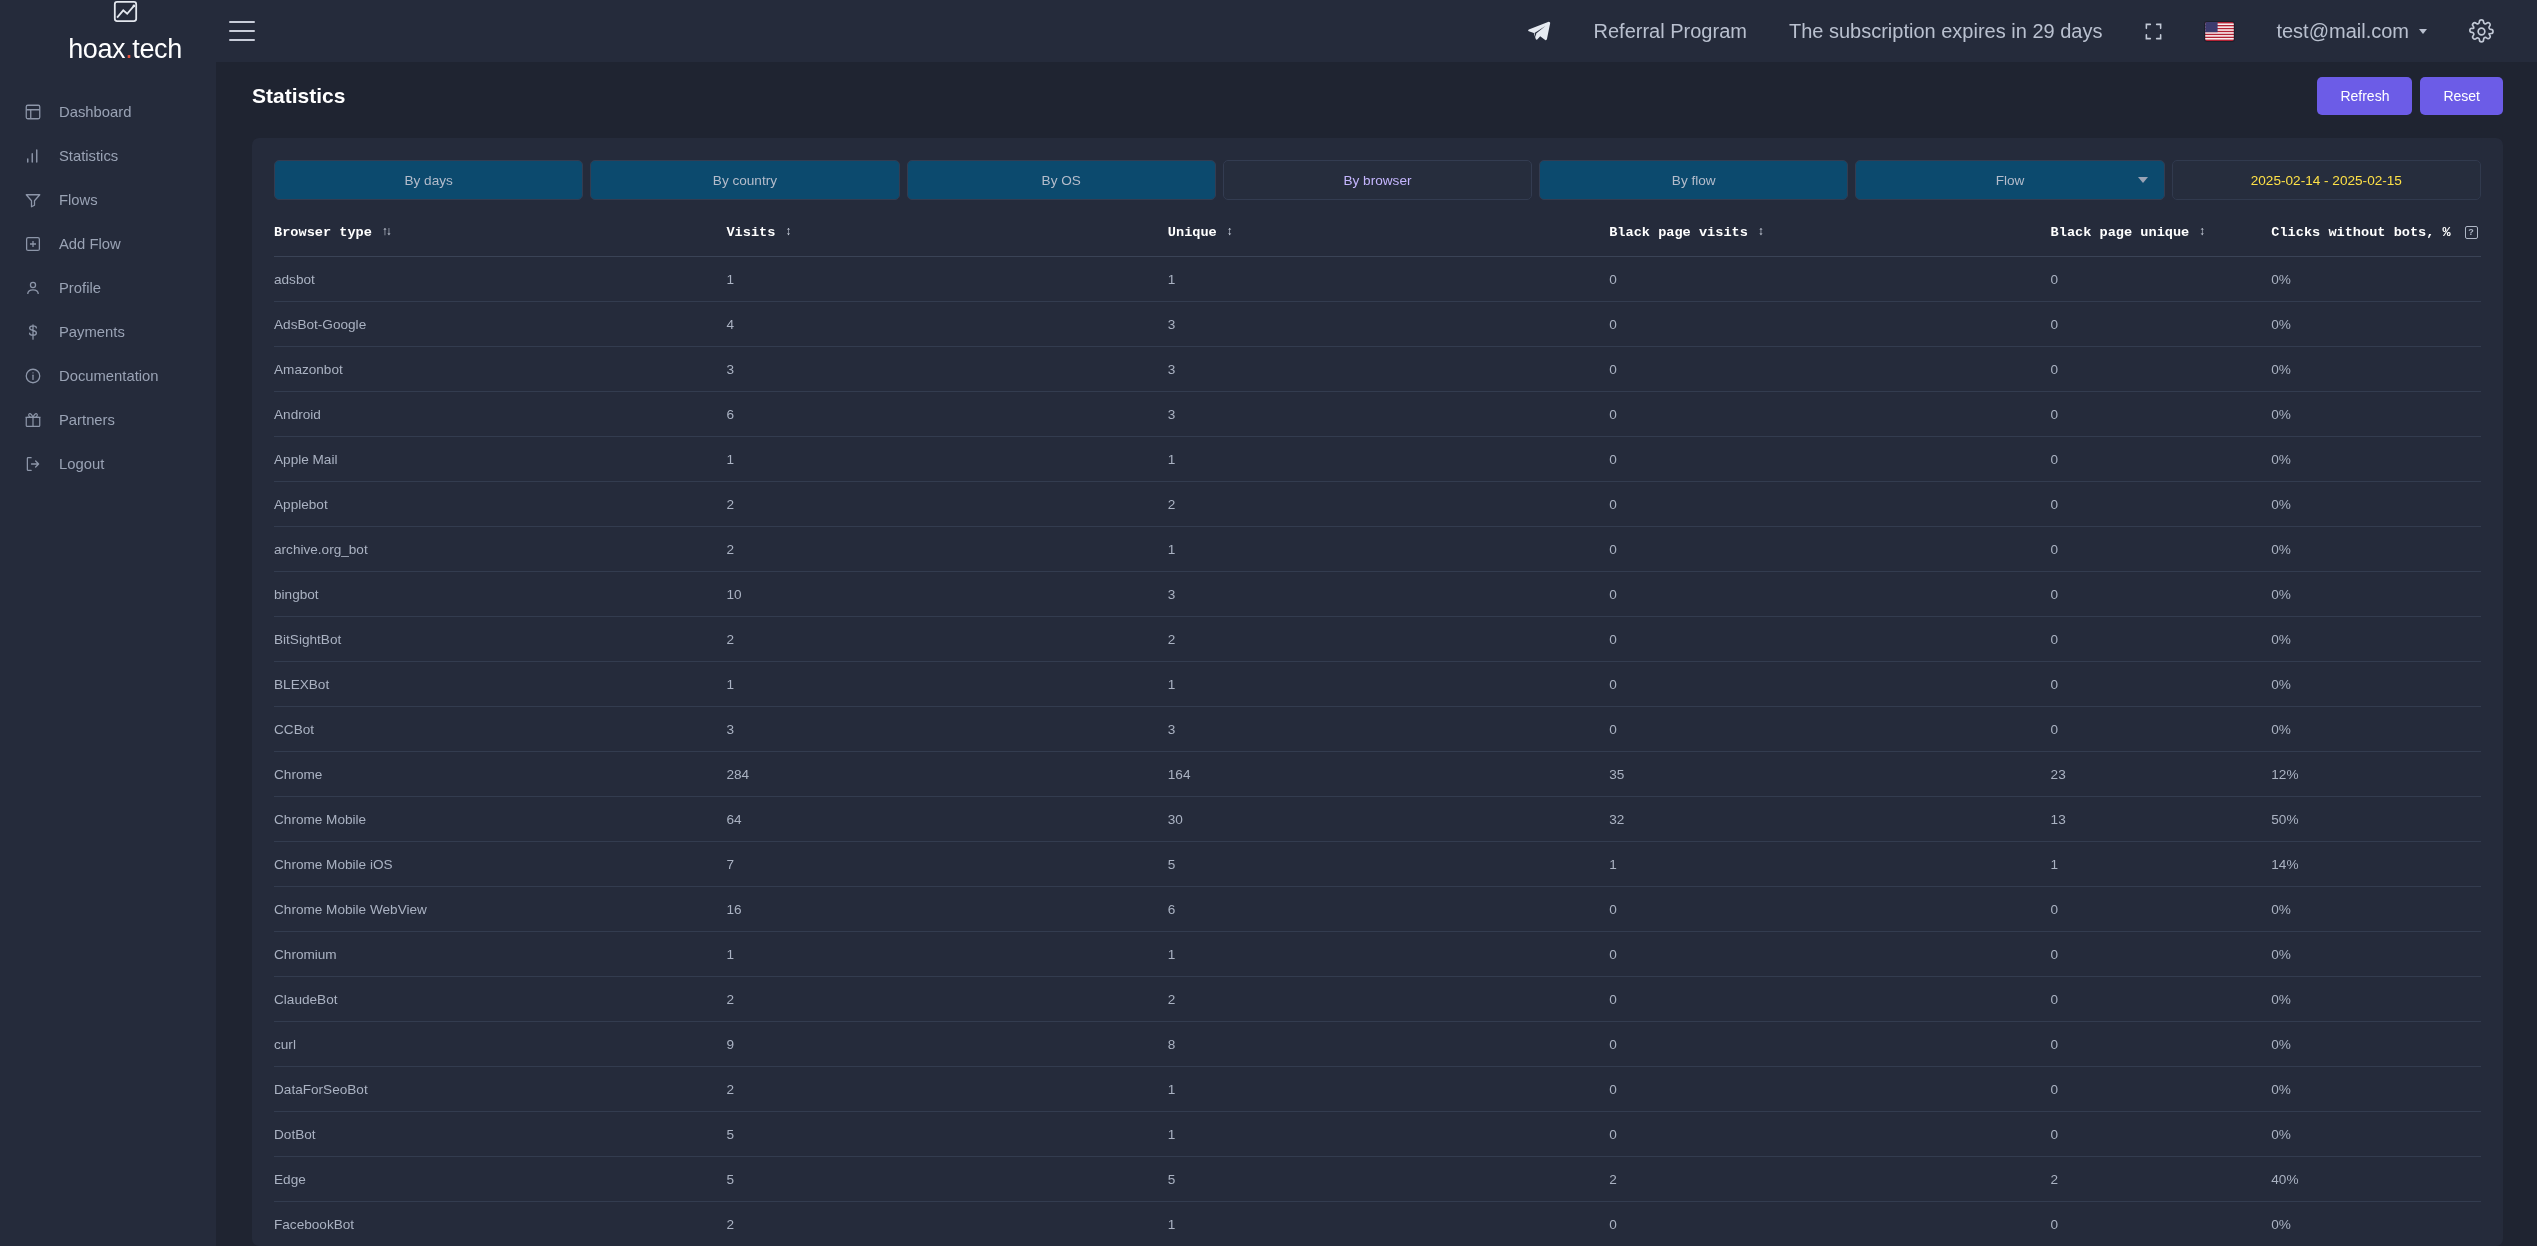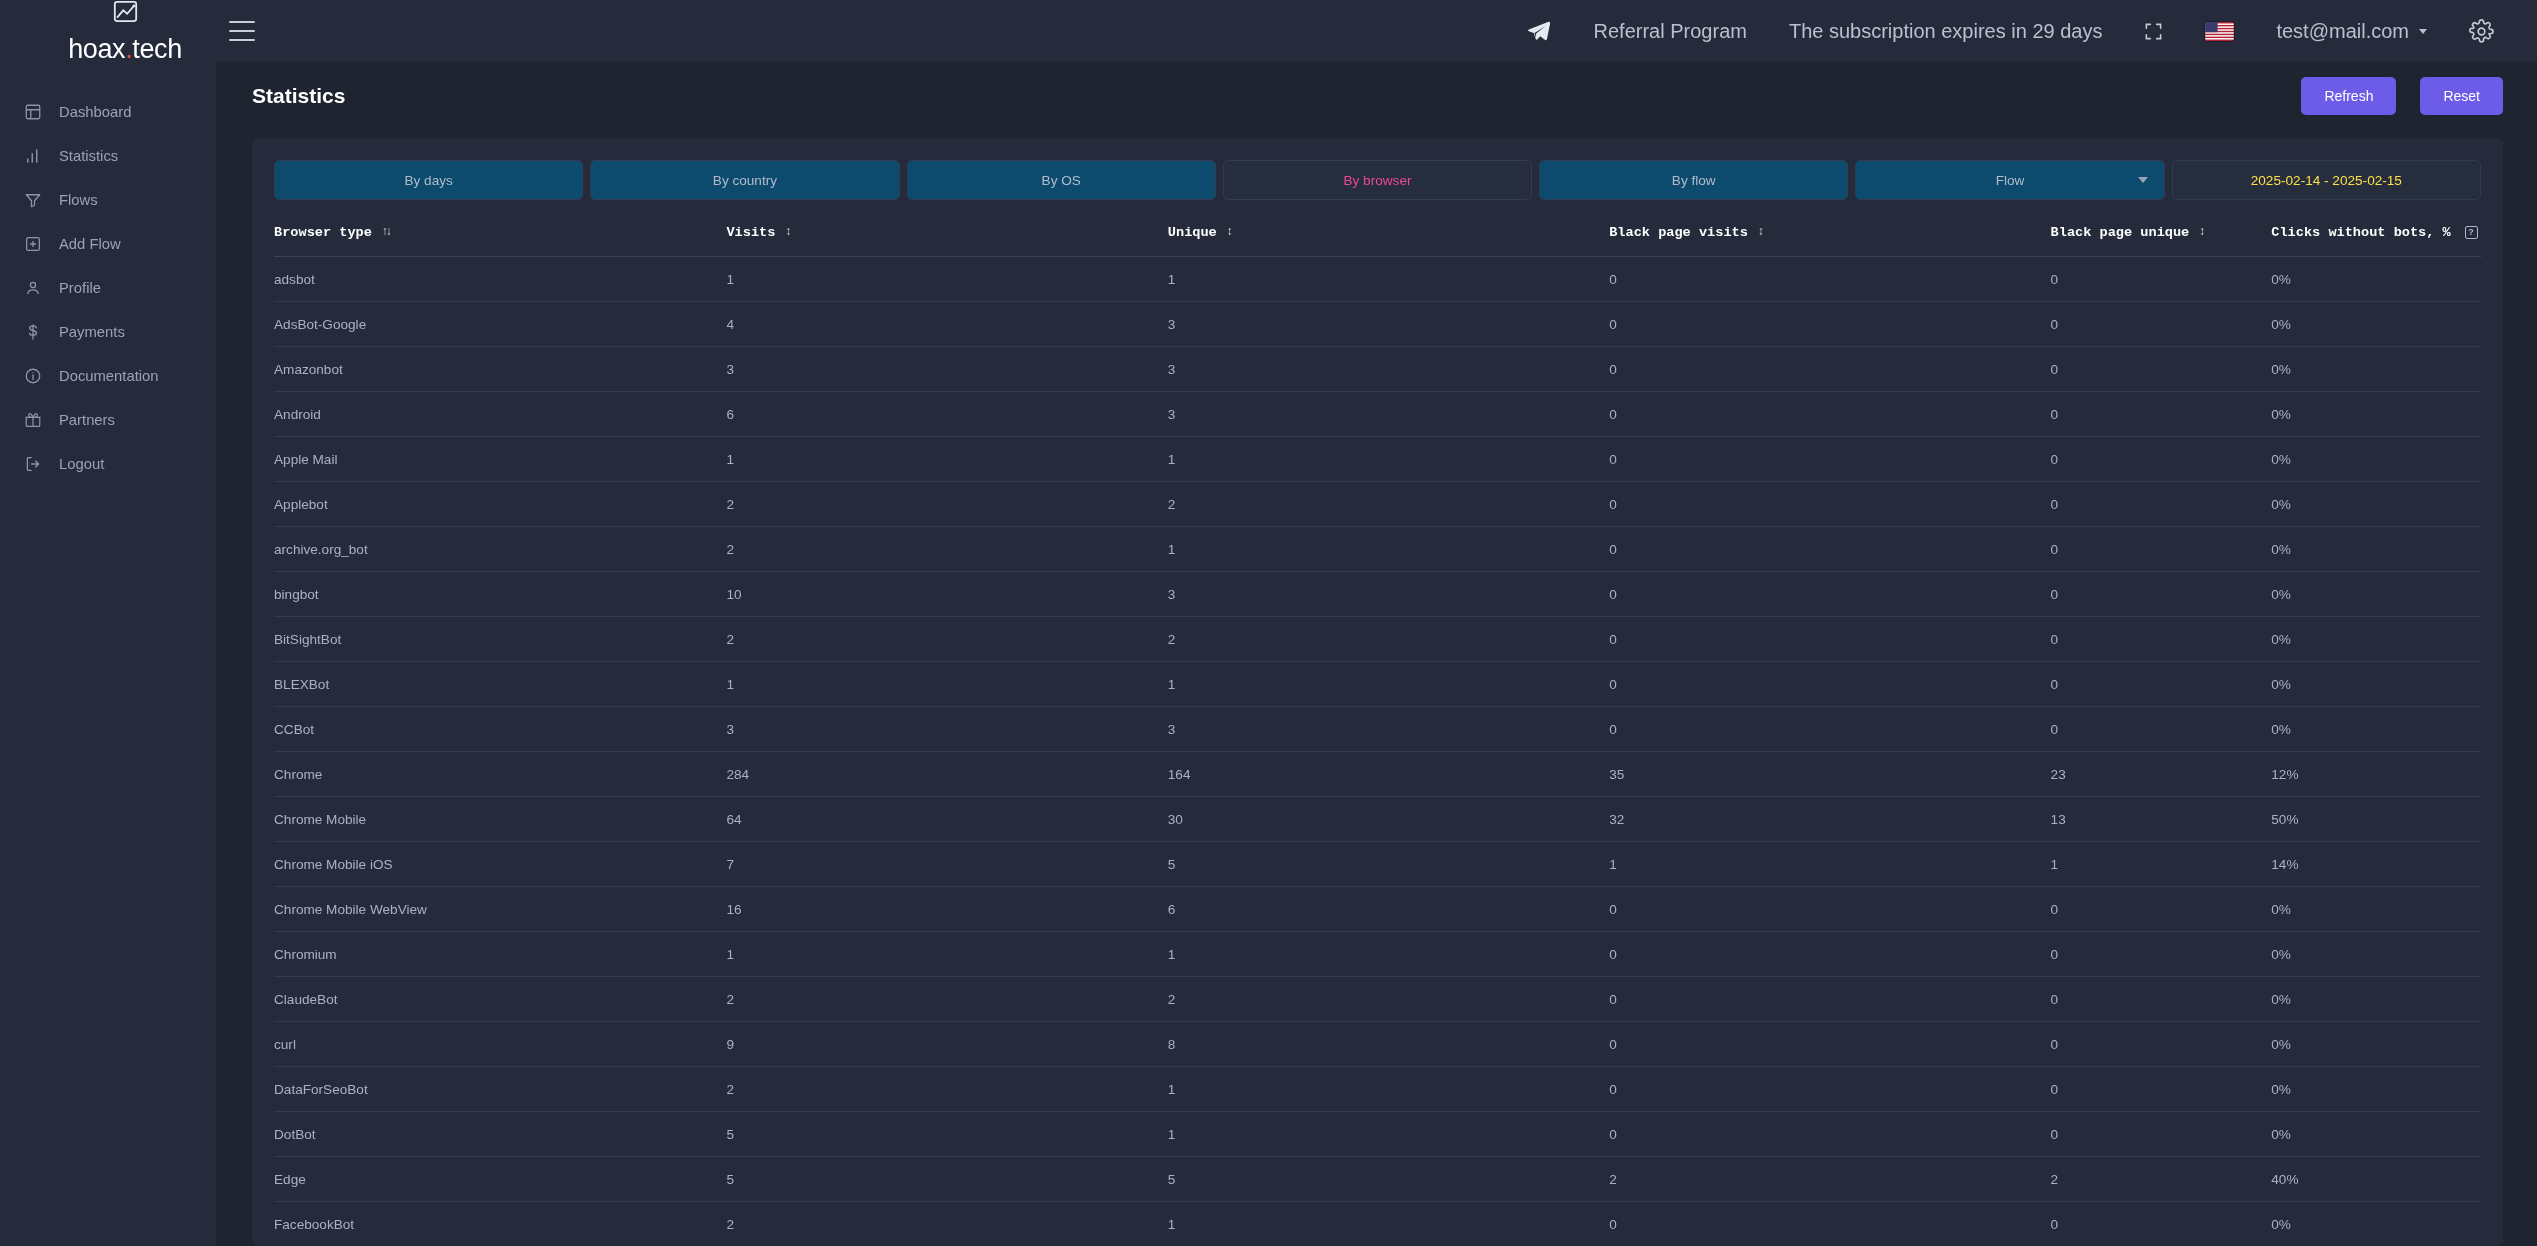--- a/index.html
+++ b/index.html
@@ -121,21 +121,21 @@
     flex: 0 0 68px;
     display: flex;
     align-items: center;
     padding: 0 34px 0 36px;
   }
   .page-title {
     font-size: 21px;
     font-weight: bold;
     color: #ffffff;
   }
-  .head-actions { margin-left: auto; display: flex; gap: 24px; }
+  .head-actions { margin-left: auto; display: flex; gap: 8px; }
   .btn {
     background: #6c5ce7;
     color: #fff;
     font-size: 14px;
     border: none;
     border-radius: 5px;
     padding: 11px 23px;
     cursor: pointer;
     font-family: inherit;
   }
@@ -163,21 +163,21 @@
     border-radius: 5px;
     color: #b4bccb;
     font-size: 13.6px;
     display: flex;
     align-items: center;
     justify-content: center;
     cursor: pointer;
     font-family: inherit;
     position: relative;
   }
-  .fbtn.active { background: #262d3d; color: #ec4899; }
+  .fbtn.active { background: #262d3d; color: #c4b5fd; }
   .fbtn.select { justify-content: center; }
   .fbtn .sel-caret {
     position: absolute;
     right: 16px;
     width: 0; height: 0;
     border-left: 5px solid transparent;
     border-right: 5px solid transparent;
     border-top: 6px solid #9aa3b5;
   }
   .fbtn.daterange {

